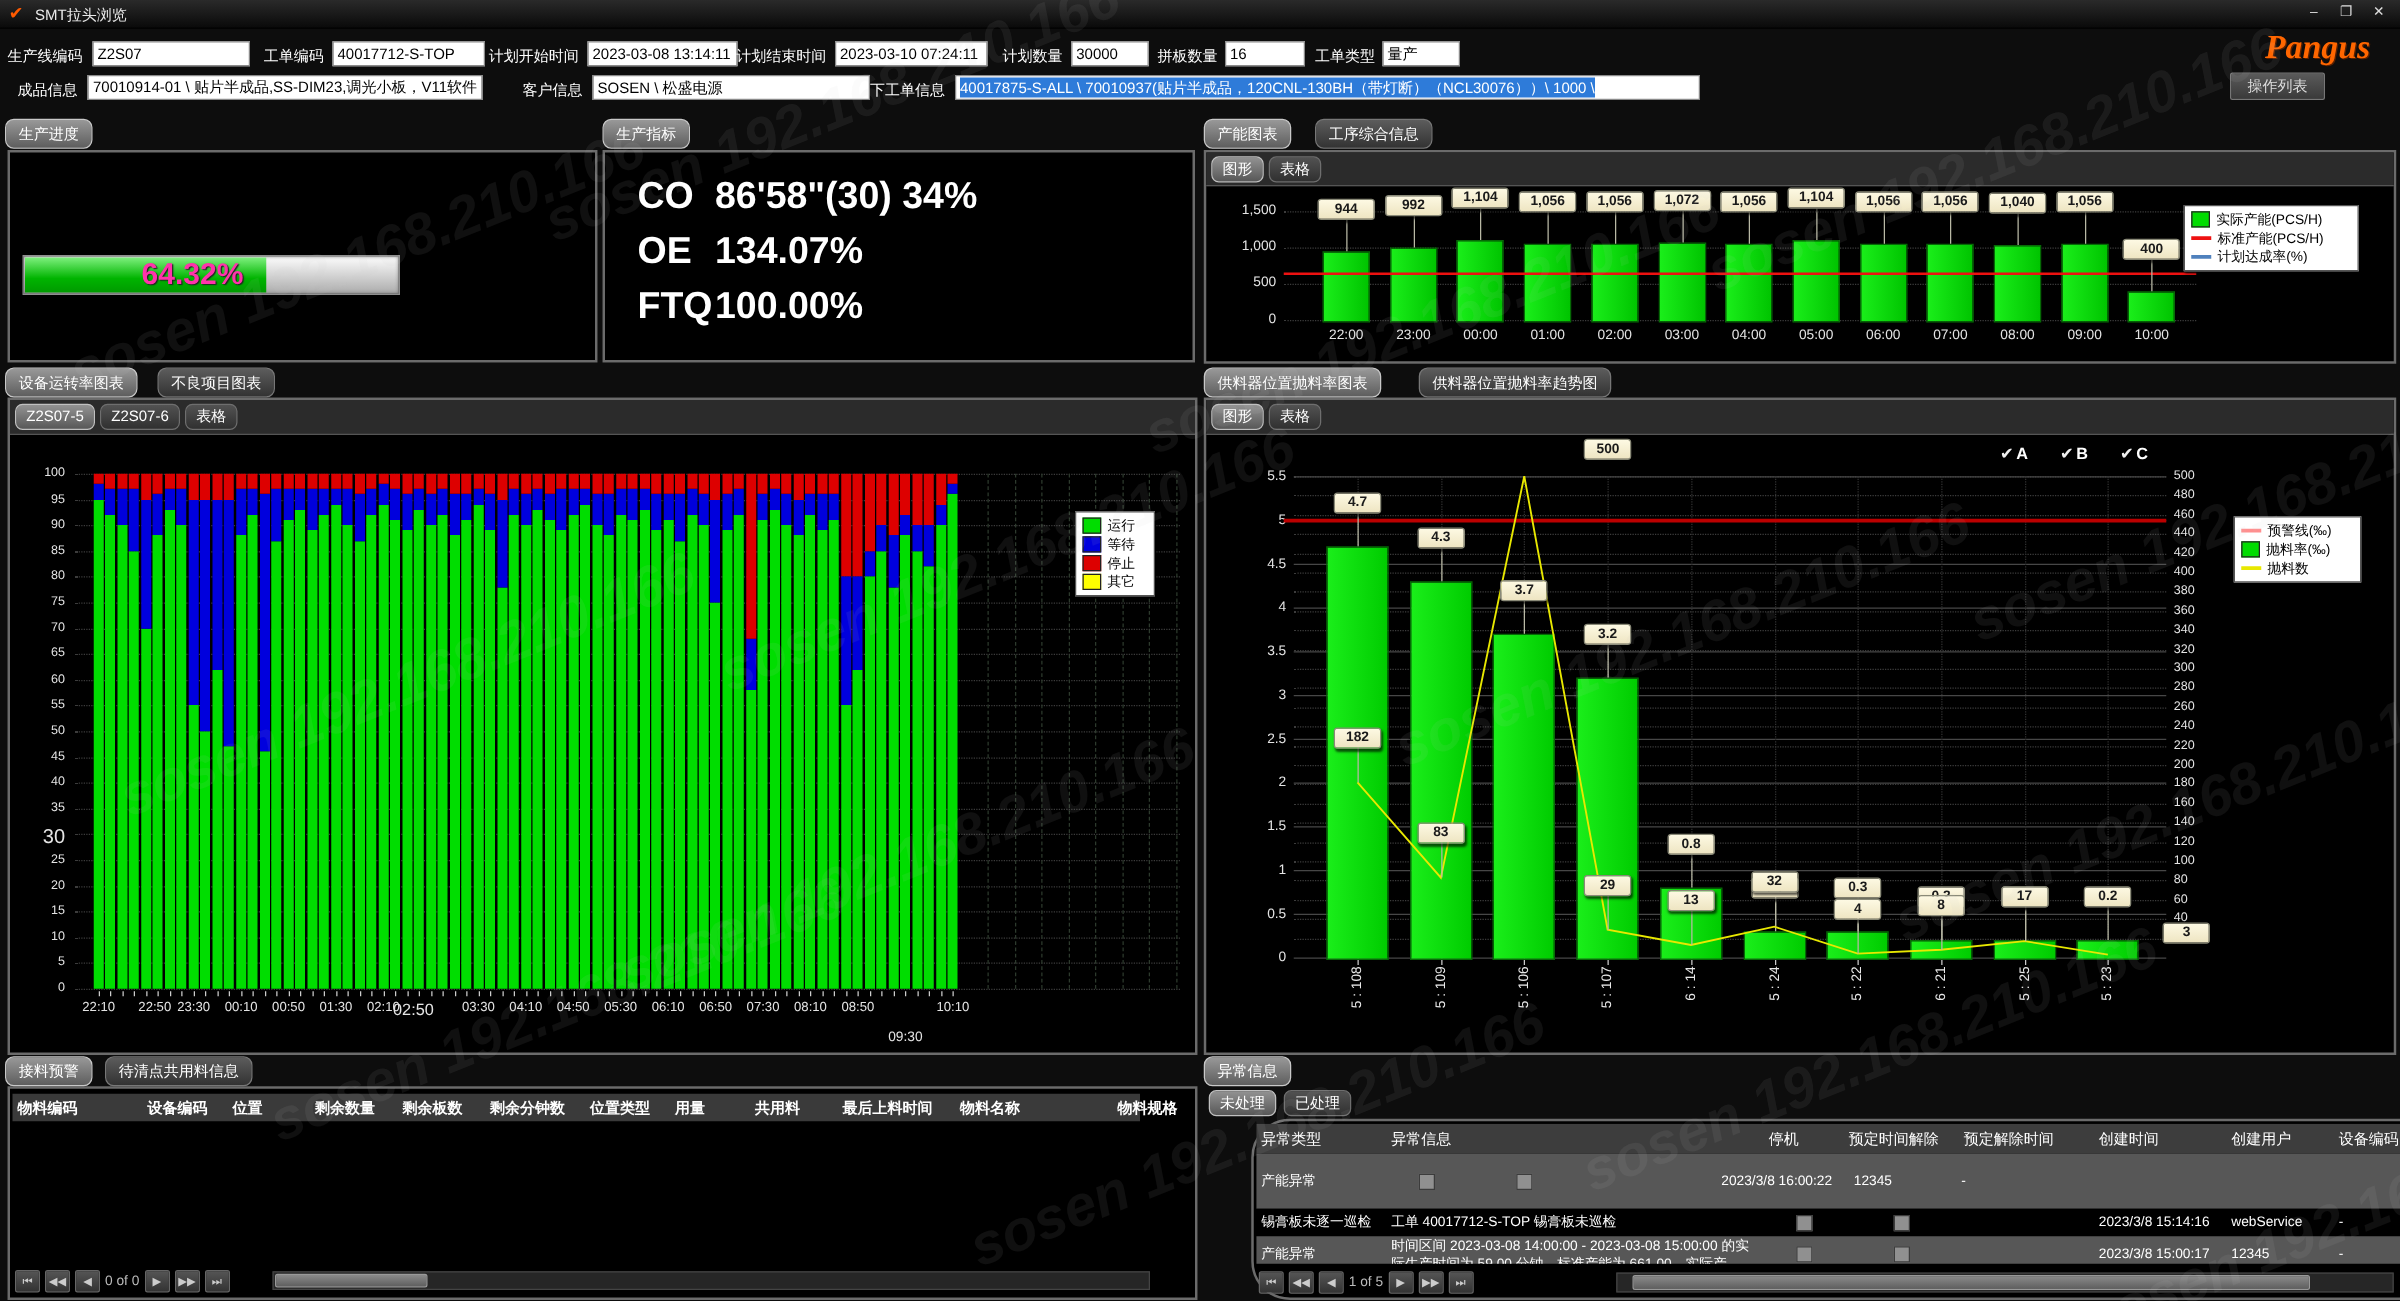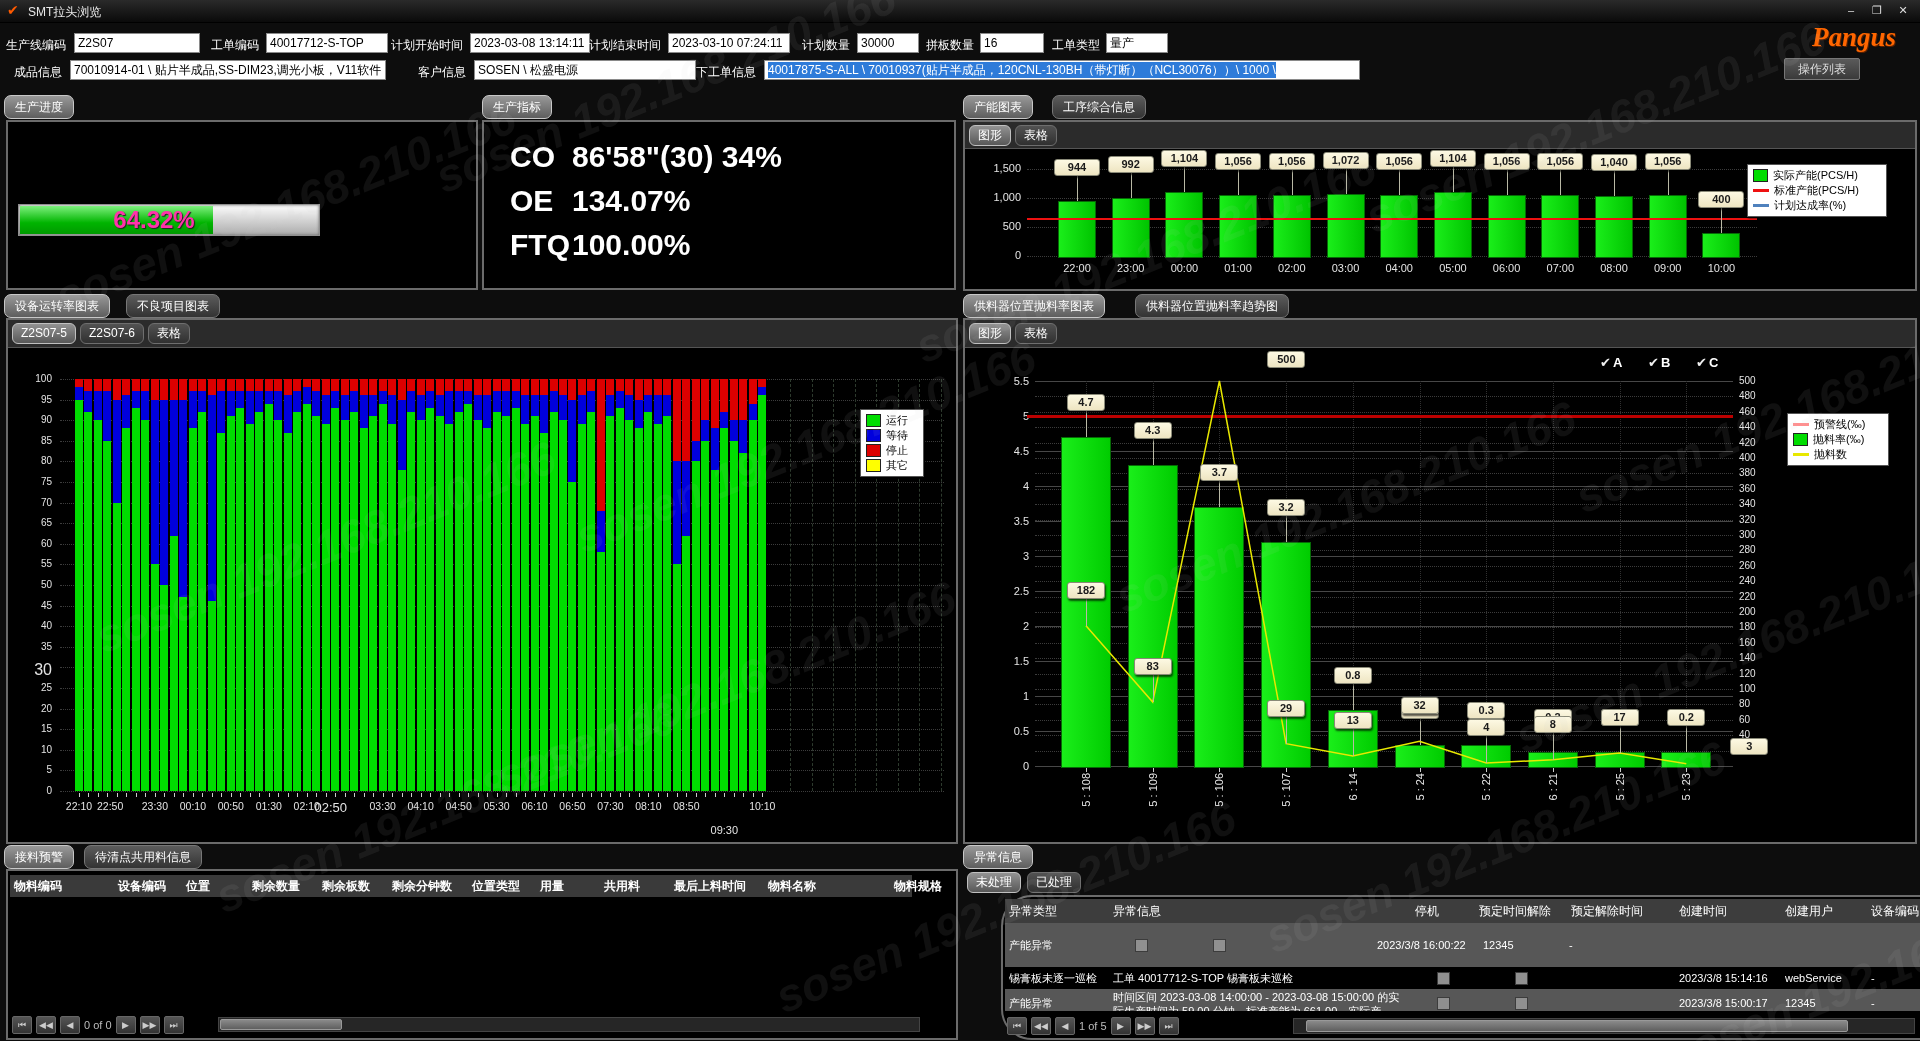--- a/index.html
+++ b/index.html
@@ -566,21 +566,21 @@
       <div style="position: absolute; left: 735.3px; top: 446px; width: 1px; height: 4px; background: rgb(204, 204, 204);"></div>
       <div class="eq-seg" style="position: absolute; left: 740.79px; width: 8px; top: 73.2px; height: 370.8px; background: rgb(0, 221, 0);"></div>
       <div class="eq-seg" style="position: absolute; left: 740.79px; width: 8px; top: 56.72px; height: 16.48px; background: rgb(0, 0, 221);"></div>
       <div class="eq-seg" style="position: absolute; left: 740.79px; width: 8px; top: 32px; height: 24.72px; background: rgb(221, 0, 0);"></div>
       <div style="position: absolute; left: 744.79px; top: 446px; width: 1px; height: 4px; background: rgb(204, 204, 204);"></div>
       <div class="eq-seg" style="position: absolute; left: 750.28px; width: 8px; top: 48.48px; height: 395.52px; background: rgb(0, 221, 0);"></div>
       <div class="eq-seg" style="position: absolute; left: 750.28px; width: 8px; top: 40.24px; height: 8.24px; background: rgb(0, 0, 221);"></div>
       <div class="eq-seg" style="position: absolute; left: 750.28px; width: 8px; top: 32px; height: 8.24px; background: rgb(221, 0, 0);"></div>
       <div style="position: absolute; left: 754.28px; top: 446px; width: 1px; height: 4px; background: rgb(204, 204, 204);"></div>
       <div class="ax-lbl" style="position: absolute; left: 51px; top: 453px; width: 40px; text-align: center; font-size: 10.5px;">22:10</div>
-      <div class="ax-lbl" style="position: absolute; left: 88.96px; top: 453px; width: 40px; text-align: left; font-size: 10.5px;">22:50</div>
+      <div class="ax-lbl" style="position: absolute; left: 88.96px; top: 453px; width: 40px; text-align: right; font-size: 10.5px;">22:50</div>
       <div class="ax-lbl" style="position: absolute; left: 126.92px; top: 453px; width: 40px; text-align: center; font-size: 10.5px;">23:30</div>
       <div class="ax-lbl" style="position: absolute; left: 164.88px; top: 453px; width: 40px; text-align: center; font-size: 10.5px;">00:10</div>
       <div class="ax-lbl" style="position: absolute; left: 202.84px; top: 453px; width: 40px; text-align: center; font-size: 10.5px;">00:50</div>
       <div class="ax-lbl" style="position: absolute; left: 240.8px; top: 453px; width: 40px; text-align: center; font-size: 10.5px;">01:30</div>
       <div class="ax-lbl" style="position: absolute; left: 278.76px; top: 453px; width: 40px; text-align: center; font-size: 10.5px;">02:10</div>
       <div class="ax-lbl" style="position: absolute; left: 299px; top: 453px; width: 40px; text-align: right; font-size: 13px;">02:50</div>
       <div class="ax-lbl" style="position: absolute; left: 354.68px; top: 453px; width: 40px; text-align: center; font-size: 10.5px;">03:30</div>
       <div class="ax-lbl" style="position: absolute; left: 392.64px; top: 453px; width: 40px; text-align: center; font-size: 10.5px;">04:10</div>
       <div class="ax-lbl" style="position: absolute; left: 430.6px; top: 453px; width: 40px; text-align: center; font-size: 10.5px;">04:50</div>
       <div class="ax-lbl" style="position: absolute; left: 468.56px; top: 453px; width: 40px; text-align: center; font-size: 10.5px;">05:30</div>

